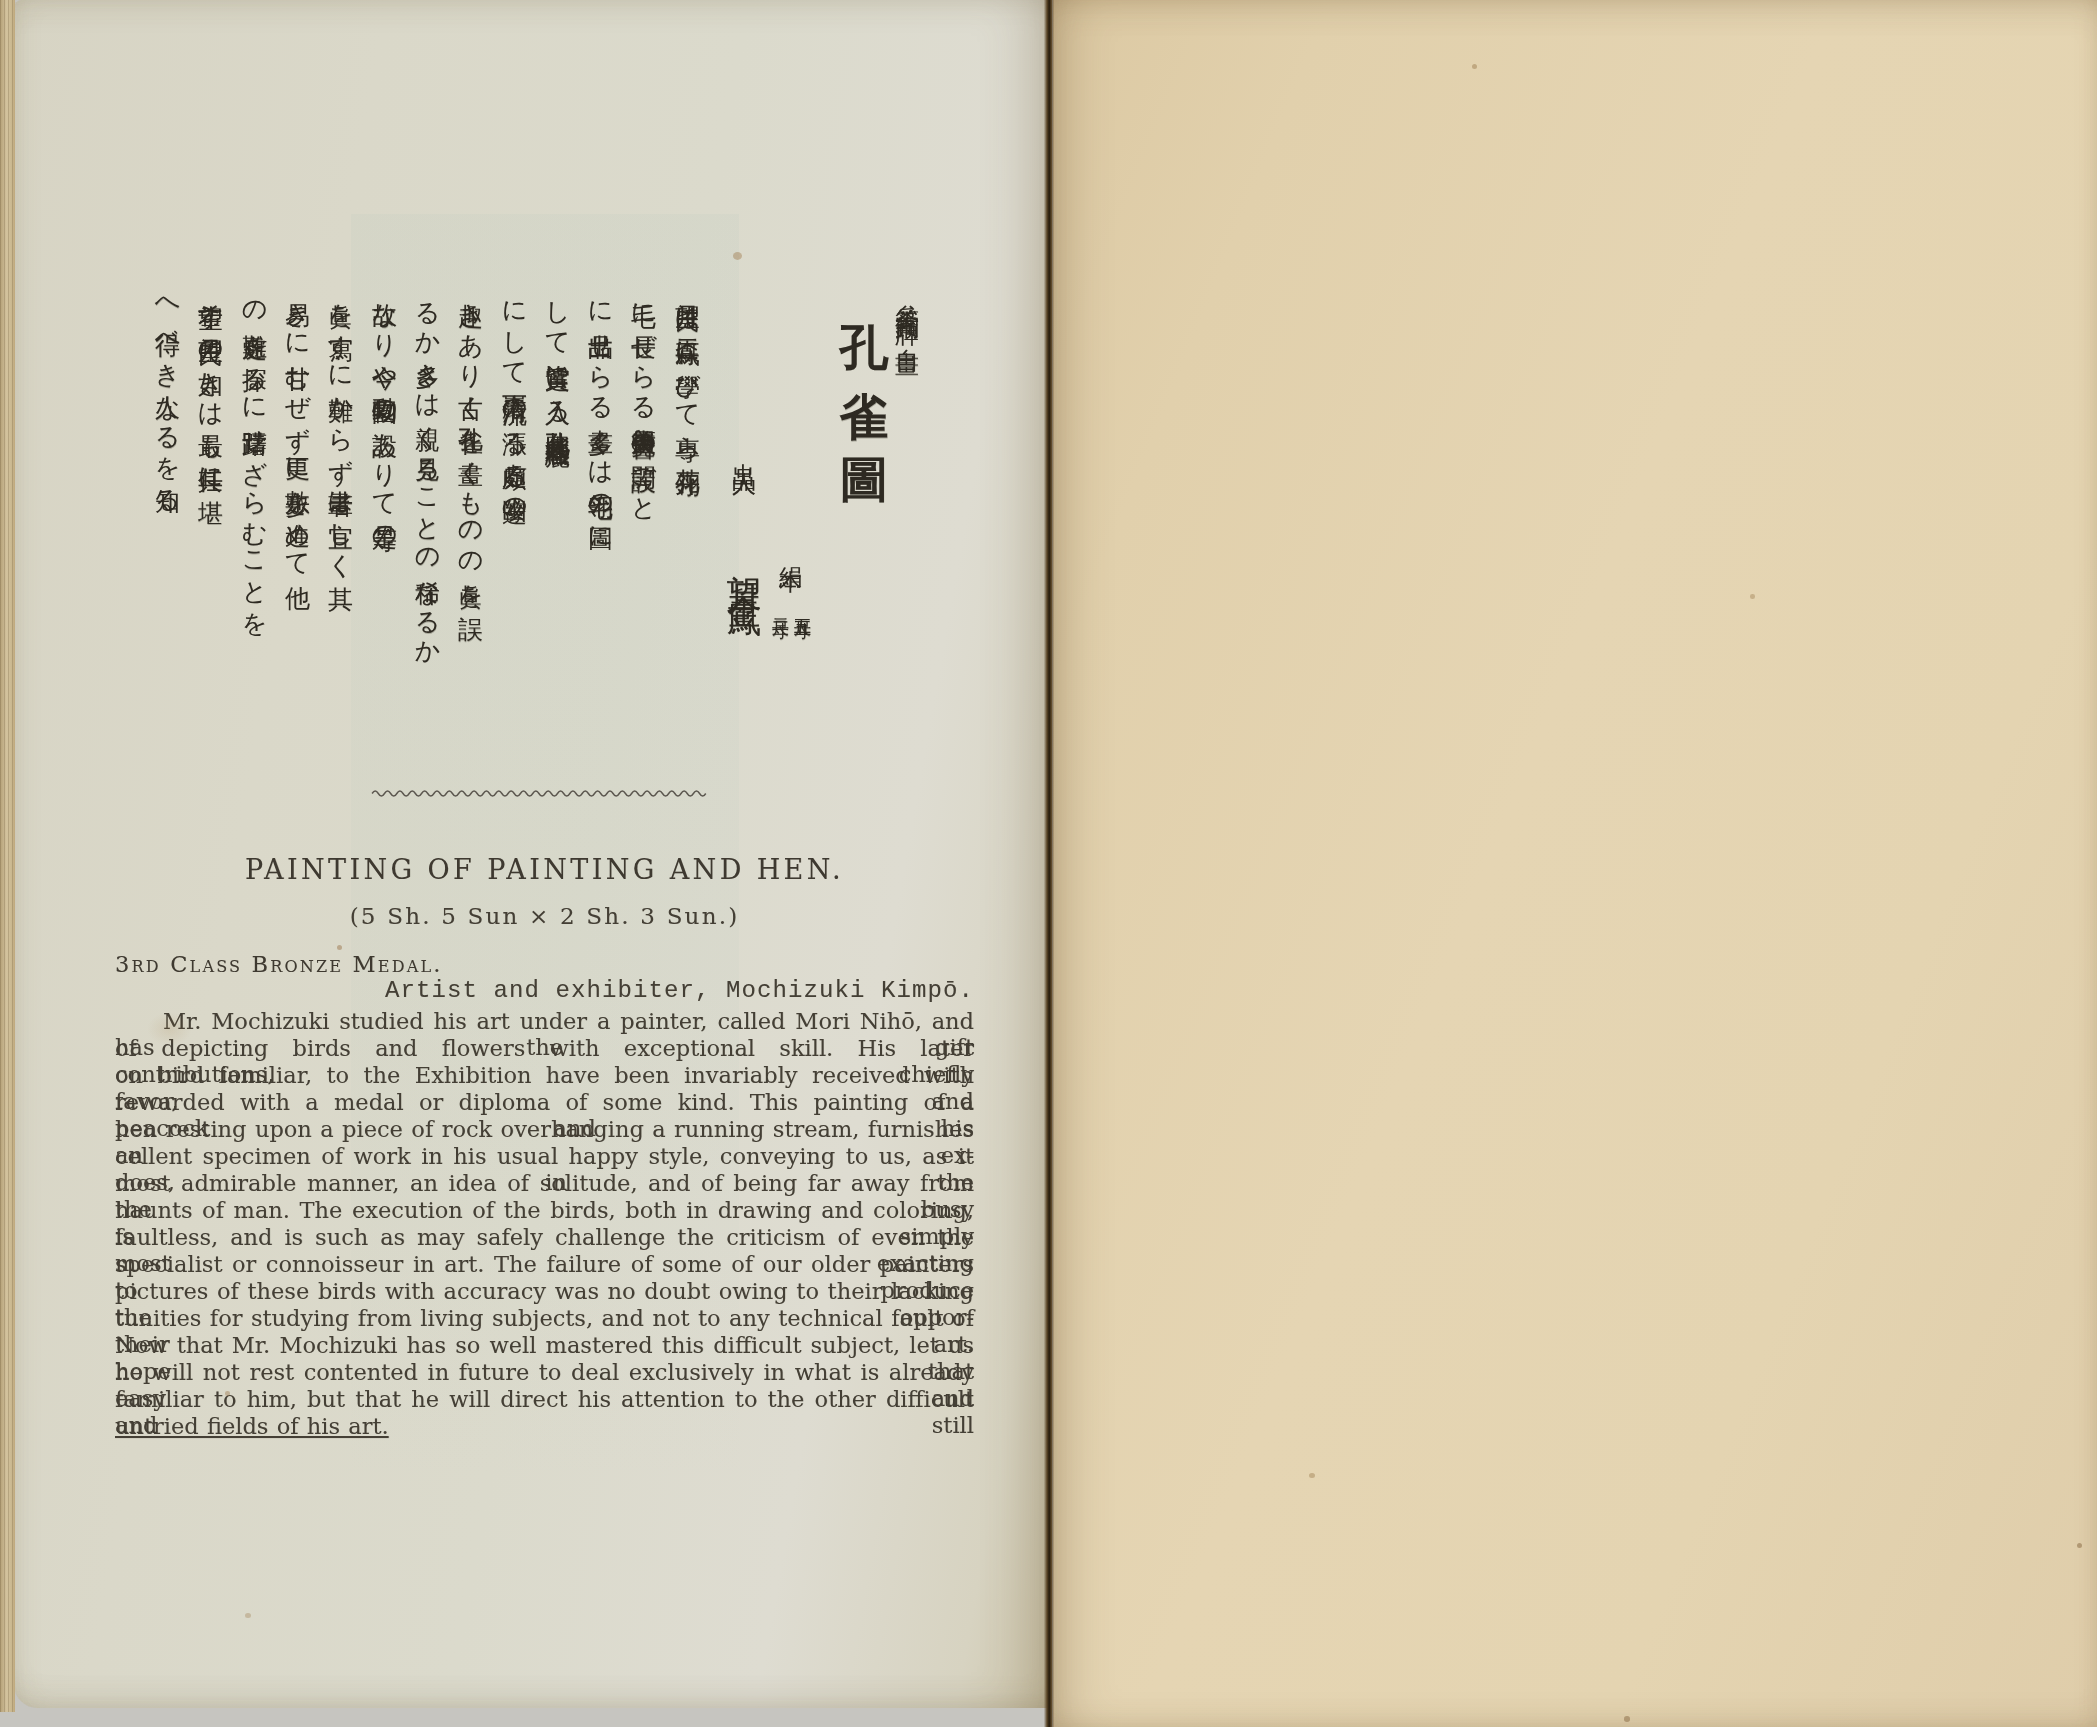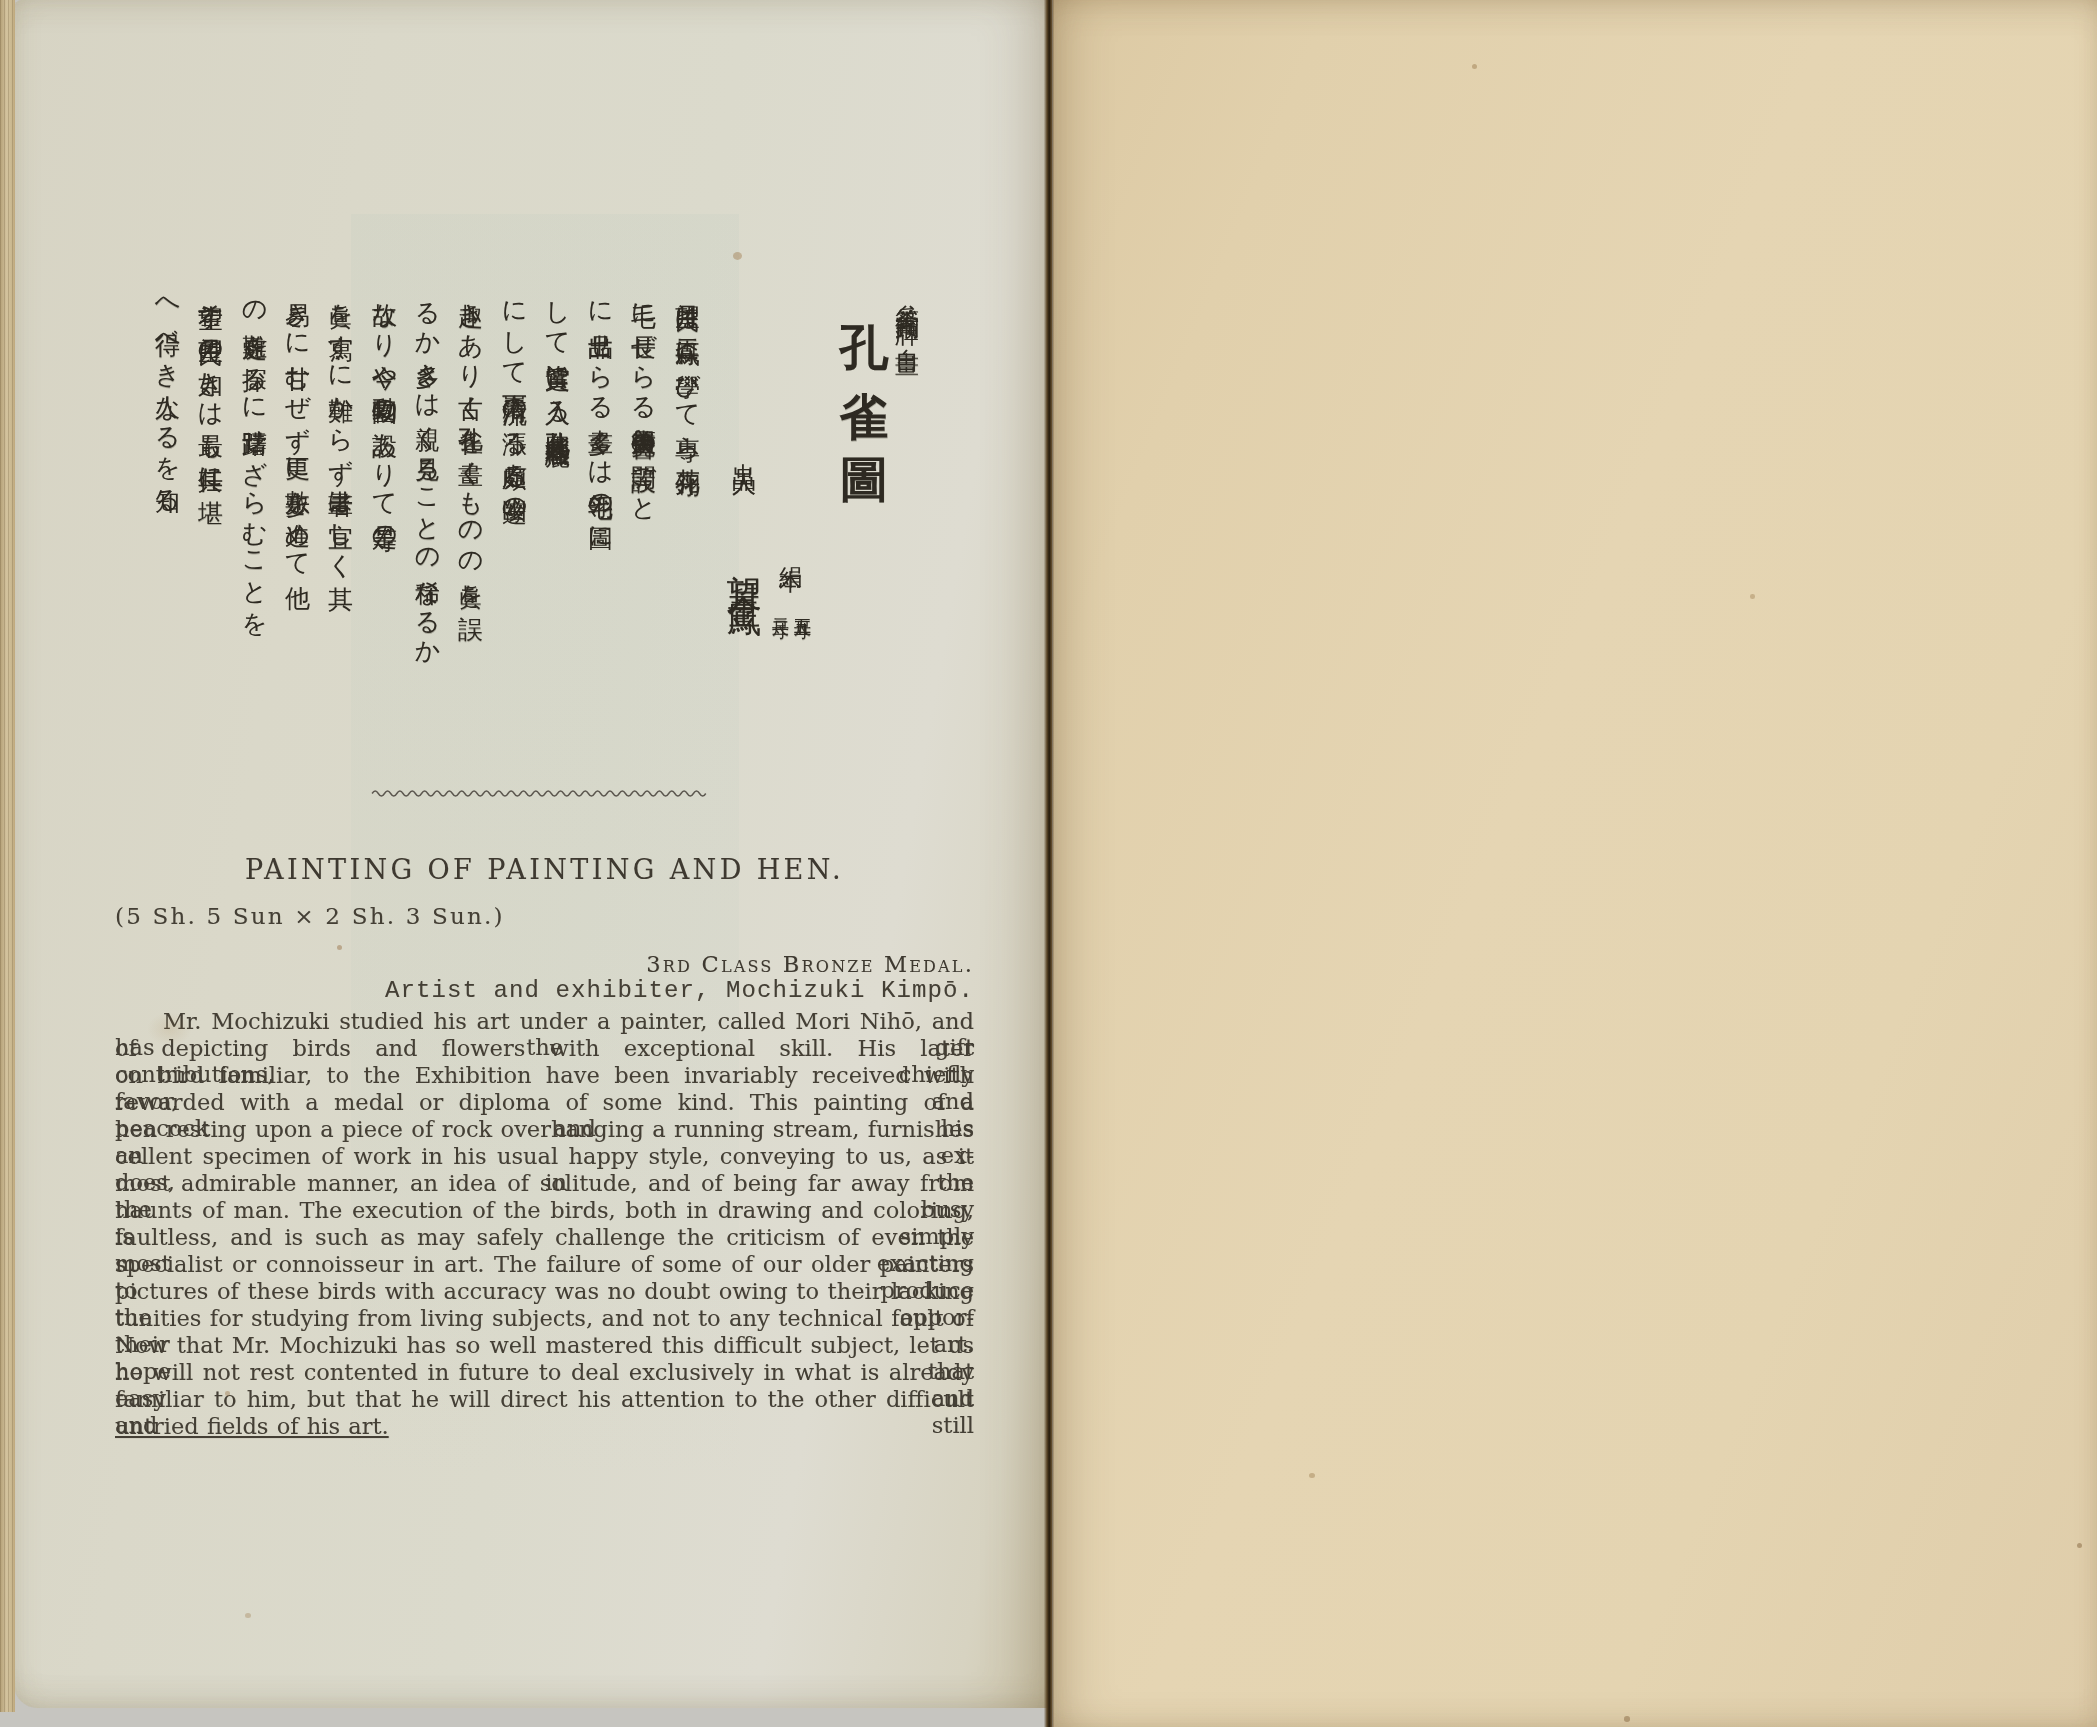--- a/index.html
+++ b/index.html
@@ -60,22 +60,22 @@
   .jp-body .jcol:nth-child(12){left:198px;}
   .jp-body .jcol:nth-child(13){left:155px;}
 
   
   .wavy-wrap{position:absolute;left:371px;top:789px;width:337px;height:9px;}
 
   
   .eng{position:absolute;left:115px;width:859px;color:#443f35;
        text-shadow:0.3px 0.3px 0 rgba(68,63,53,.25);}
   .eng-heading{top:854px;text-align:center;font-size:27px;letter-spacing:3.4px;color:#3e3930;}
-  .eng-size{top:903px;text-align:left;font-size:23px;letter-spacing:2.2px;}
-  .eng-medal{top:951px;text-align:right;font-size:22.5px;letter-spacing:2.2px;font-variant:small-caps;color:#3e3930;}
+  .eng-size{top:903px;text-align:center;font-size:23px;letter-spacing:2.2px;}
+  .eng-medal{top:951px;text-align:left;font-size:22.5px;letter-spacing:2.2px;font-variant:small-caps;color:#3e3930;}
   .eng-artist{top:977px;text-align:right;font-size:24px;letter-spacing:1.1px;font-family:Liberation Mono, monospace;}
   .eng-para{top:1008px;font-size:22.5px;}
   .eng-para .pline{height:27px;text-align:justify;text-align-last:justify;word-spacing:1.1px;}
   .eng-para .pline.first{text-indent:48px;}
   .eng-para .pline.last{text-align-last:left;text-decoration:underline;}
 </style>
 </head>
 <body>
 
 <div id="screenshot">

